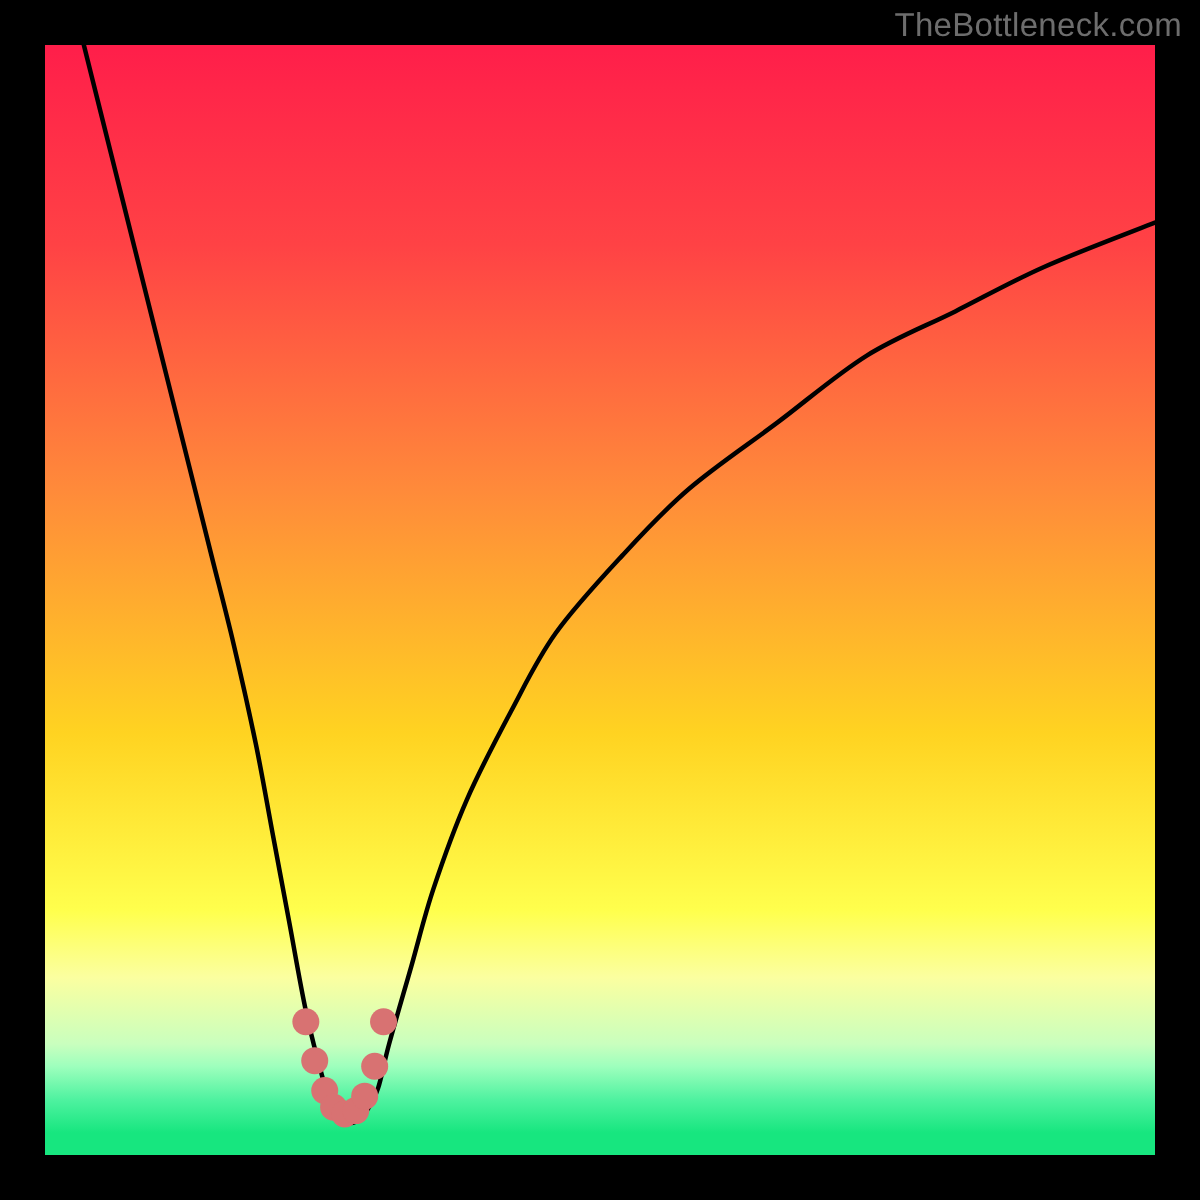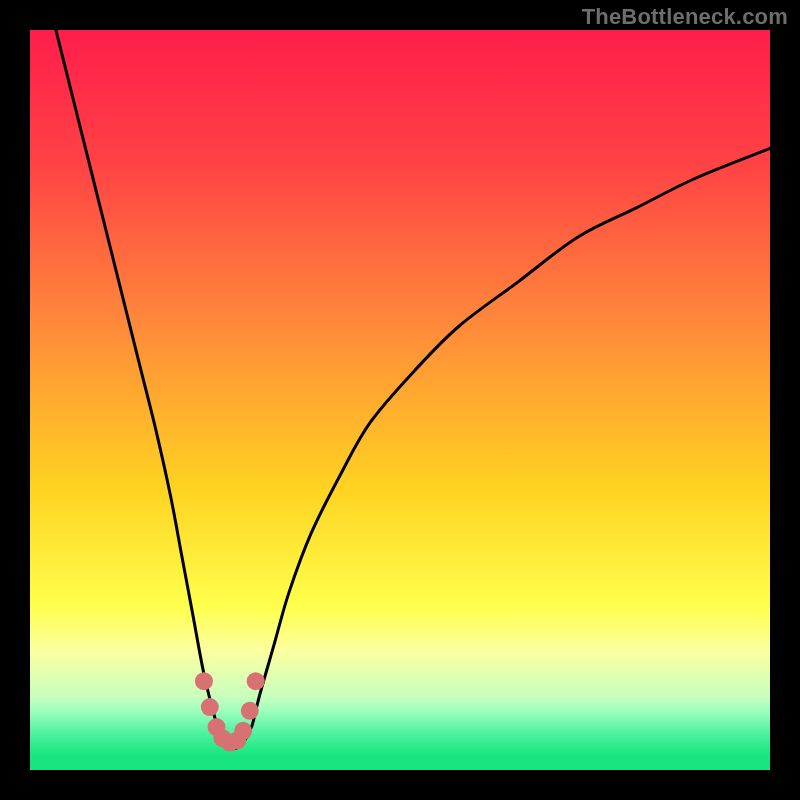--- a/index.html
+++ b/index.html
@@ -30,21 +30,21 @@
   .gradient {
     position: absolute;
     inset: 0;
   }
   .attribution {
     position: absolute;
     top: 4px;
     right: 12px;
     color: #6d6d6d;
     font-size: 22px;
-    font-weight: 700;
+    font-weight: 400;
     letter-spacing: 0.2px;
   }
   svg.curve {
     position: absolute;
     inset: 0;
     width: 100%;
     height: 100%;
   }
 </style>
 </head>

